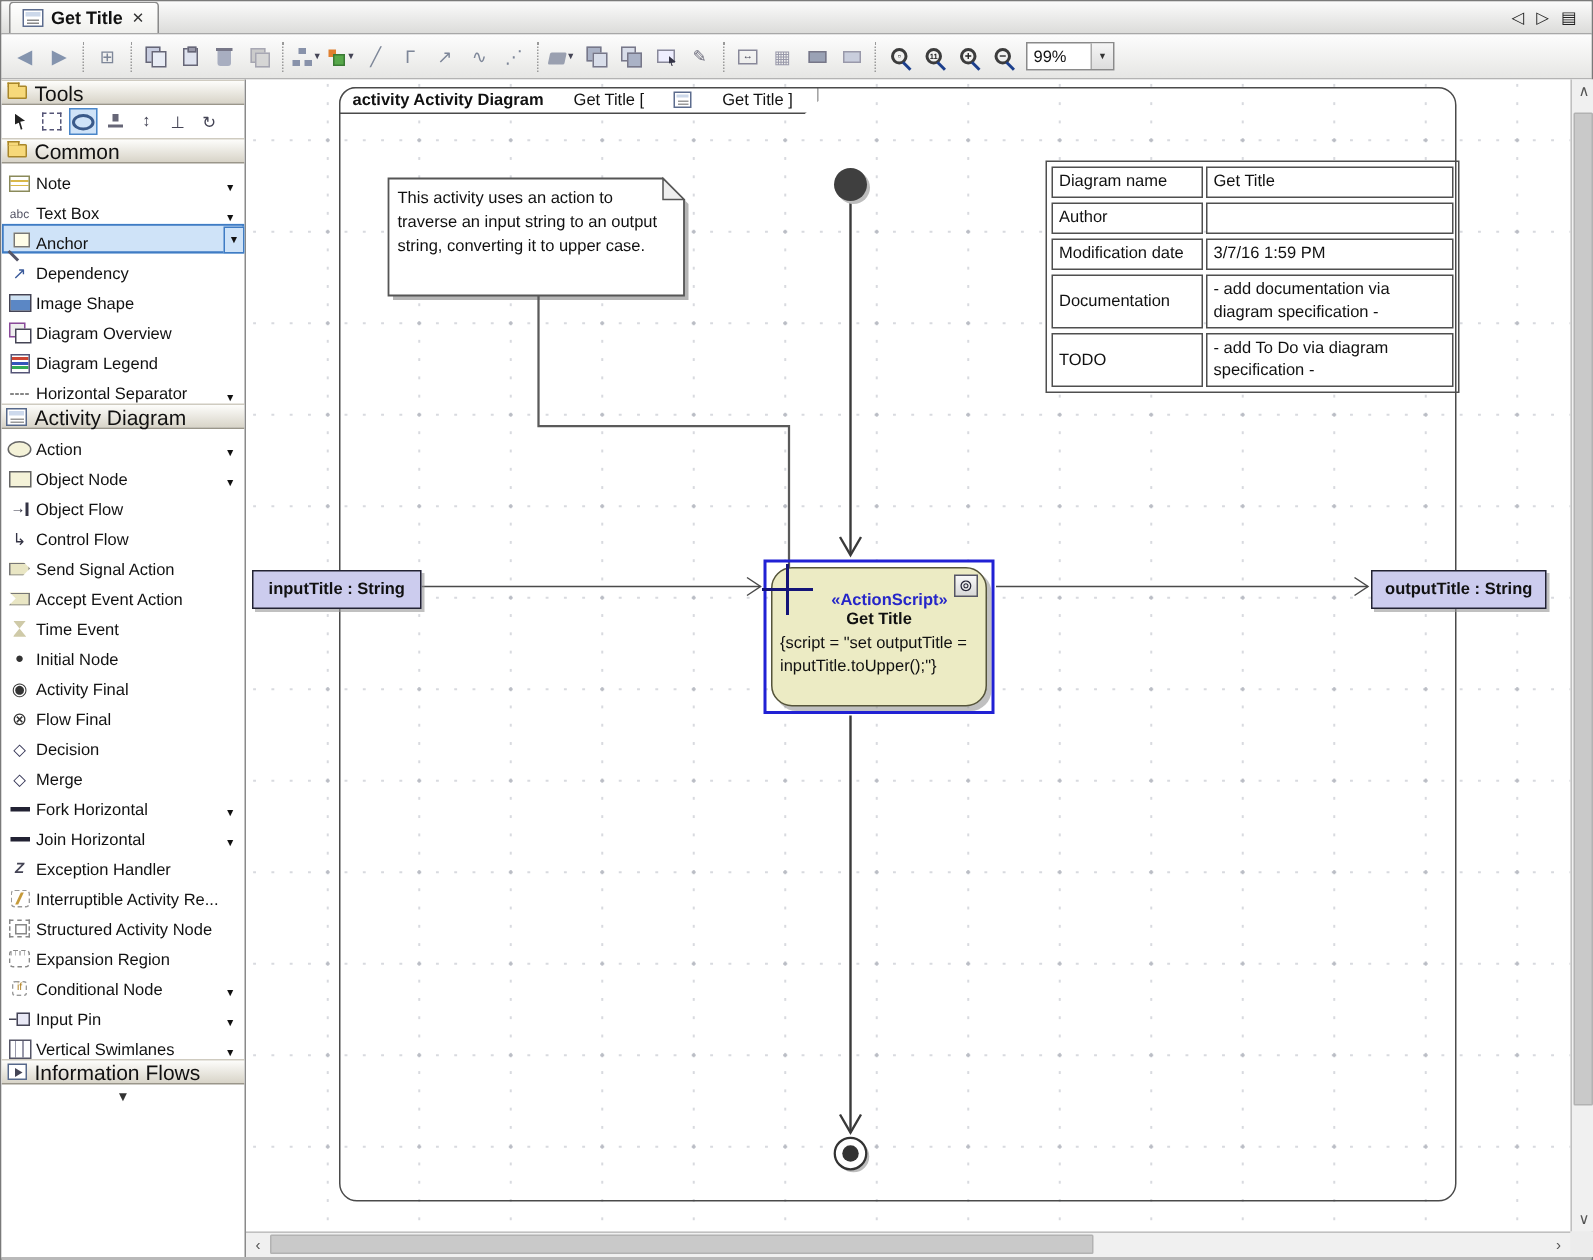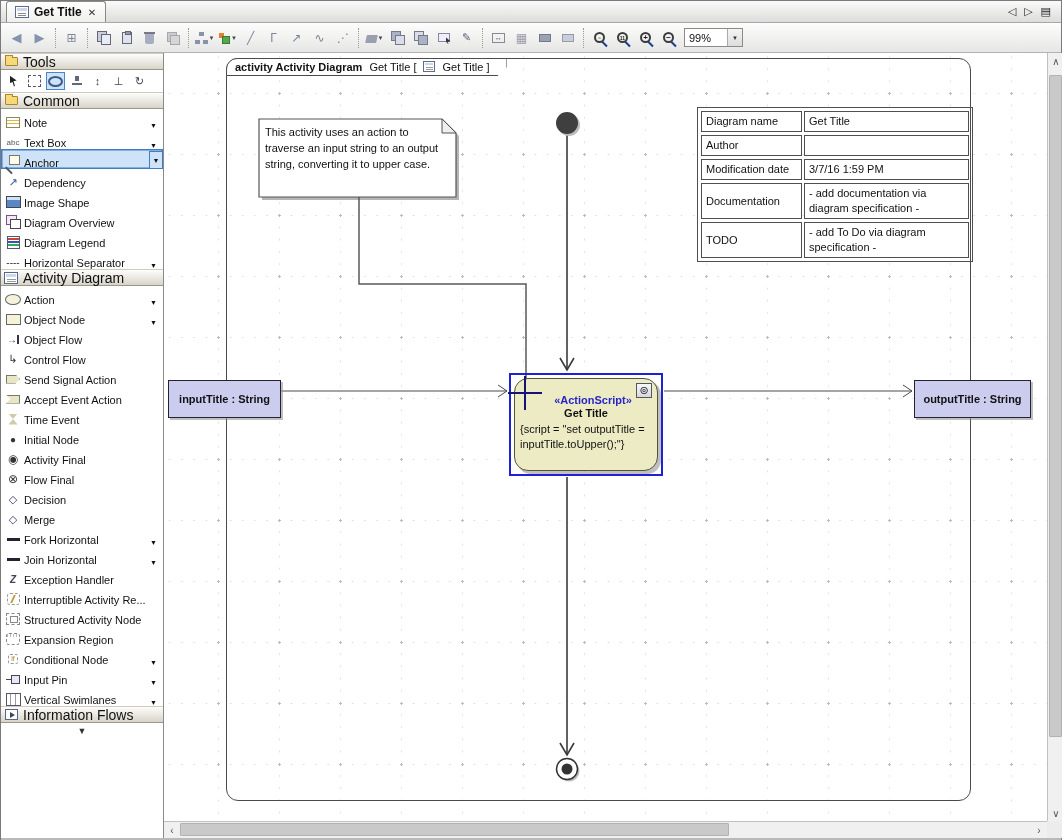--- a/index.html
+++ b/index.html
@@ -130,39 +130,39 @@
 
   
   #canvas{position:absolute;left:163px;top:52px;width:883px;height:768px;background-color:#fff;overflow:hidden;
     background-image:
       radial-gradient(circle,#b9bcc4 1px,transparent 1.4px),
       radial-gradient(circle,#d8dadf 0.8px,transparent 1px),
       radial-gradient(circle,#d8dadf 0.8px,transparent 1px);
     background-size:61px 61px,12.2px 61px,61px 12.2px;
     background-position:24px 10px,24px 10px,24px 10px}
   #frame{position:absolute;left:62px;top:5px;width:745px;height:743px;border:1px solid #4a4a4a;border-radius:12px}
-  #frame-label{position:absolute;left:62px;top:5px;height:18px;display:flex;align-items:center;gap:7px;padding:0 16px 1px 8px;background:#fff;border:1px solid #4a4a4a;border-radius:11px 0 0 0;clip-path:polygon(0 0,100% 0,100% 52%,calc(100% - 9px) 100%,0 100%);white-space:nowrap}
+  #frame-label{position:absolute;left:62px;top:5px;height:18px;display:flex;align-items:center;gap:20px;padding:0 16px 1px 8px;background:#fff;border:1px solid #4a4a4a;border-radius:11px 0 0 0;clip-path:polygon(0 0,100% 0,100% 52%,calc(100% - 9px) 100%,0 100%);white-space:nowrap}
   #frame-label .fl-bold{font-weight:bold}
   .fl-icon{width:12px;height:11px;border:1px solid #5c6c8e;background:#fff;position:relative}
   .fl-icon::before{content:"";position:absolute;left:1px;right:1px;top:1px;height:2px;background:#ccd8ea}
   .fl-icon::after{content:"";position:absolute;left:2px;top:5px;width:7px;height:1px;background:#999;box-shadow:0 2px 0 #999}
   #connsvg{position:absolute;left:0;top:0;width:883px;height:768px;pointer-events:none}
   #note-text{position:absolute;left:101px;top:71px;width:184px;line-height:16px;color:#111}
   #infotable{position:absolute;left:533px;top:54px;width:276px;border:1px solid #4f4f4f;padding:3px;display:flex;flex-direction:column;gap:3px}
   .trow{display:flex;gap:2px}
   .tcell{border:1px solid #4f4f4f;background:#fff;padding:2px 4px;display:flex;align-items:center;line-height:15px}
   .tlabel{width:101px;min-width:101px;min-height:20px}
   .tvalue{flex:1;min-height:20px}
   #action-sel{position:absolute;left:345px;top:320px;width:154px;height:103px;border:2px solid #2121d4}
   #action-inner{position:absolute;inset:3px;border-radius:14px;background:#ecebc4;border:1.5px solid #55543a;box-shadow:3px 3px 0 rgba(140,140,140,.55);padding-top:15px}
   .a-stereo{text-align:center;color:#2626c8;font-weight:bold;padding-left:14px}
   .a-name{text-align:center;font-weight:bold;margin-top:1px}
   .a-script{padding:3px 5px 0 5px;line-height:15px}
   #gearbox{position:absolute;right:5px;top:4px;width:16px;height:15px;border:1px solid #556;background:linear-gradient(#f8f8f8,#d8d8d8);display:flex;align-items:center;justify-content:center;font-size:11px;color:#223}
-  .pin{position:absolute;height:38px;background:#ccccee;border:1px solid #223;box-shadow:2px 2px 0 rgba(150,150,150,.6);display:flex;align-items:center;justify-content:center;font-weight:bold}
+  .pin{position:absolute;height:26px;background:#ccccee;border:1px solid #223;box-shadow:2px 2px 0 rgba(150,150,150,.6);display:flex;align-items:center;justify-content:center;font-weight:bold}
   #pin-in{left:4px;top:327px;width:113px}
   #pin-out{left:750px;top:327px;width:117px}
   .xv{position:absolute;left:360px;top:323px;width:2px;height:34px;background:#141478}
   .xh{position:absolute;left:344px;top:339px;width:34px;height:2px;background:#141478}
 
   
   #vscroll{position:absolute;left:1046px;top:52px;width:16px;height:768px;background:#f0f0f0;border-left:1px solid #c0c0c0}
   #hscroll{position:absolute;left:163px;top:820px;width:883px;height:17px;background:#f0f0f0;border-top:1px solid #c0c0c0;}
   .sbtn{position:absolute;display:flex;align-items:center;justify-content:center;color:#555;font-size:10px;background:#f0f0f0}
   #vs-up{left:0;top:0;width:16px;height:16px}

